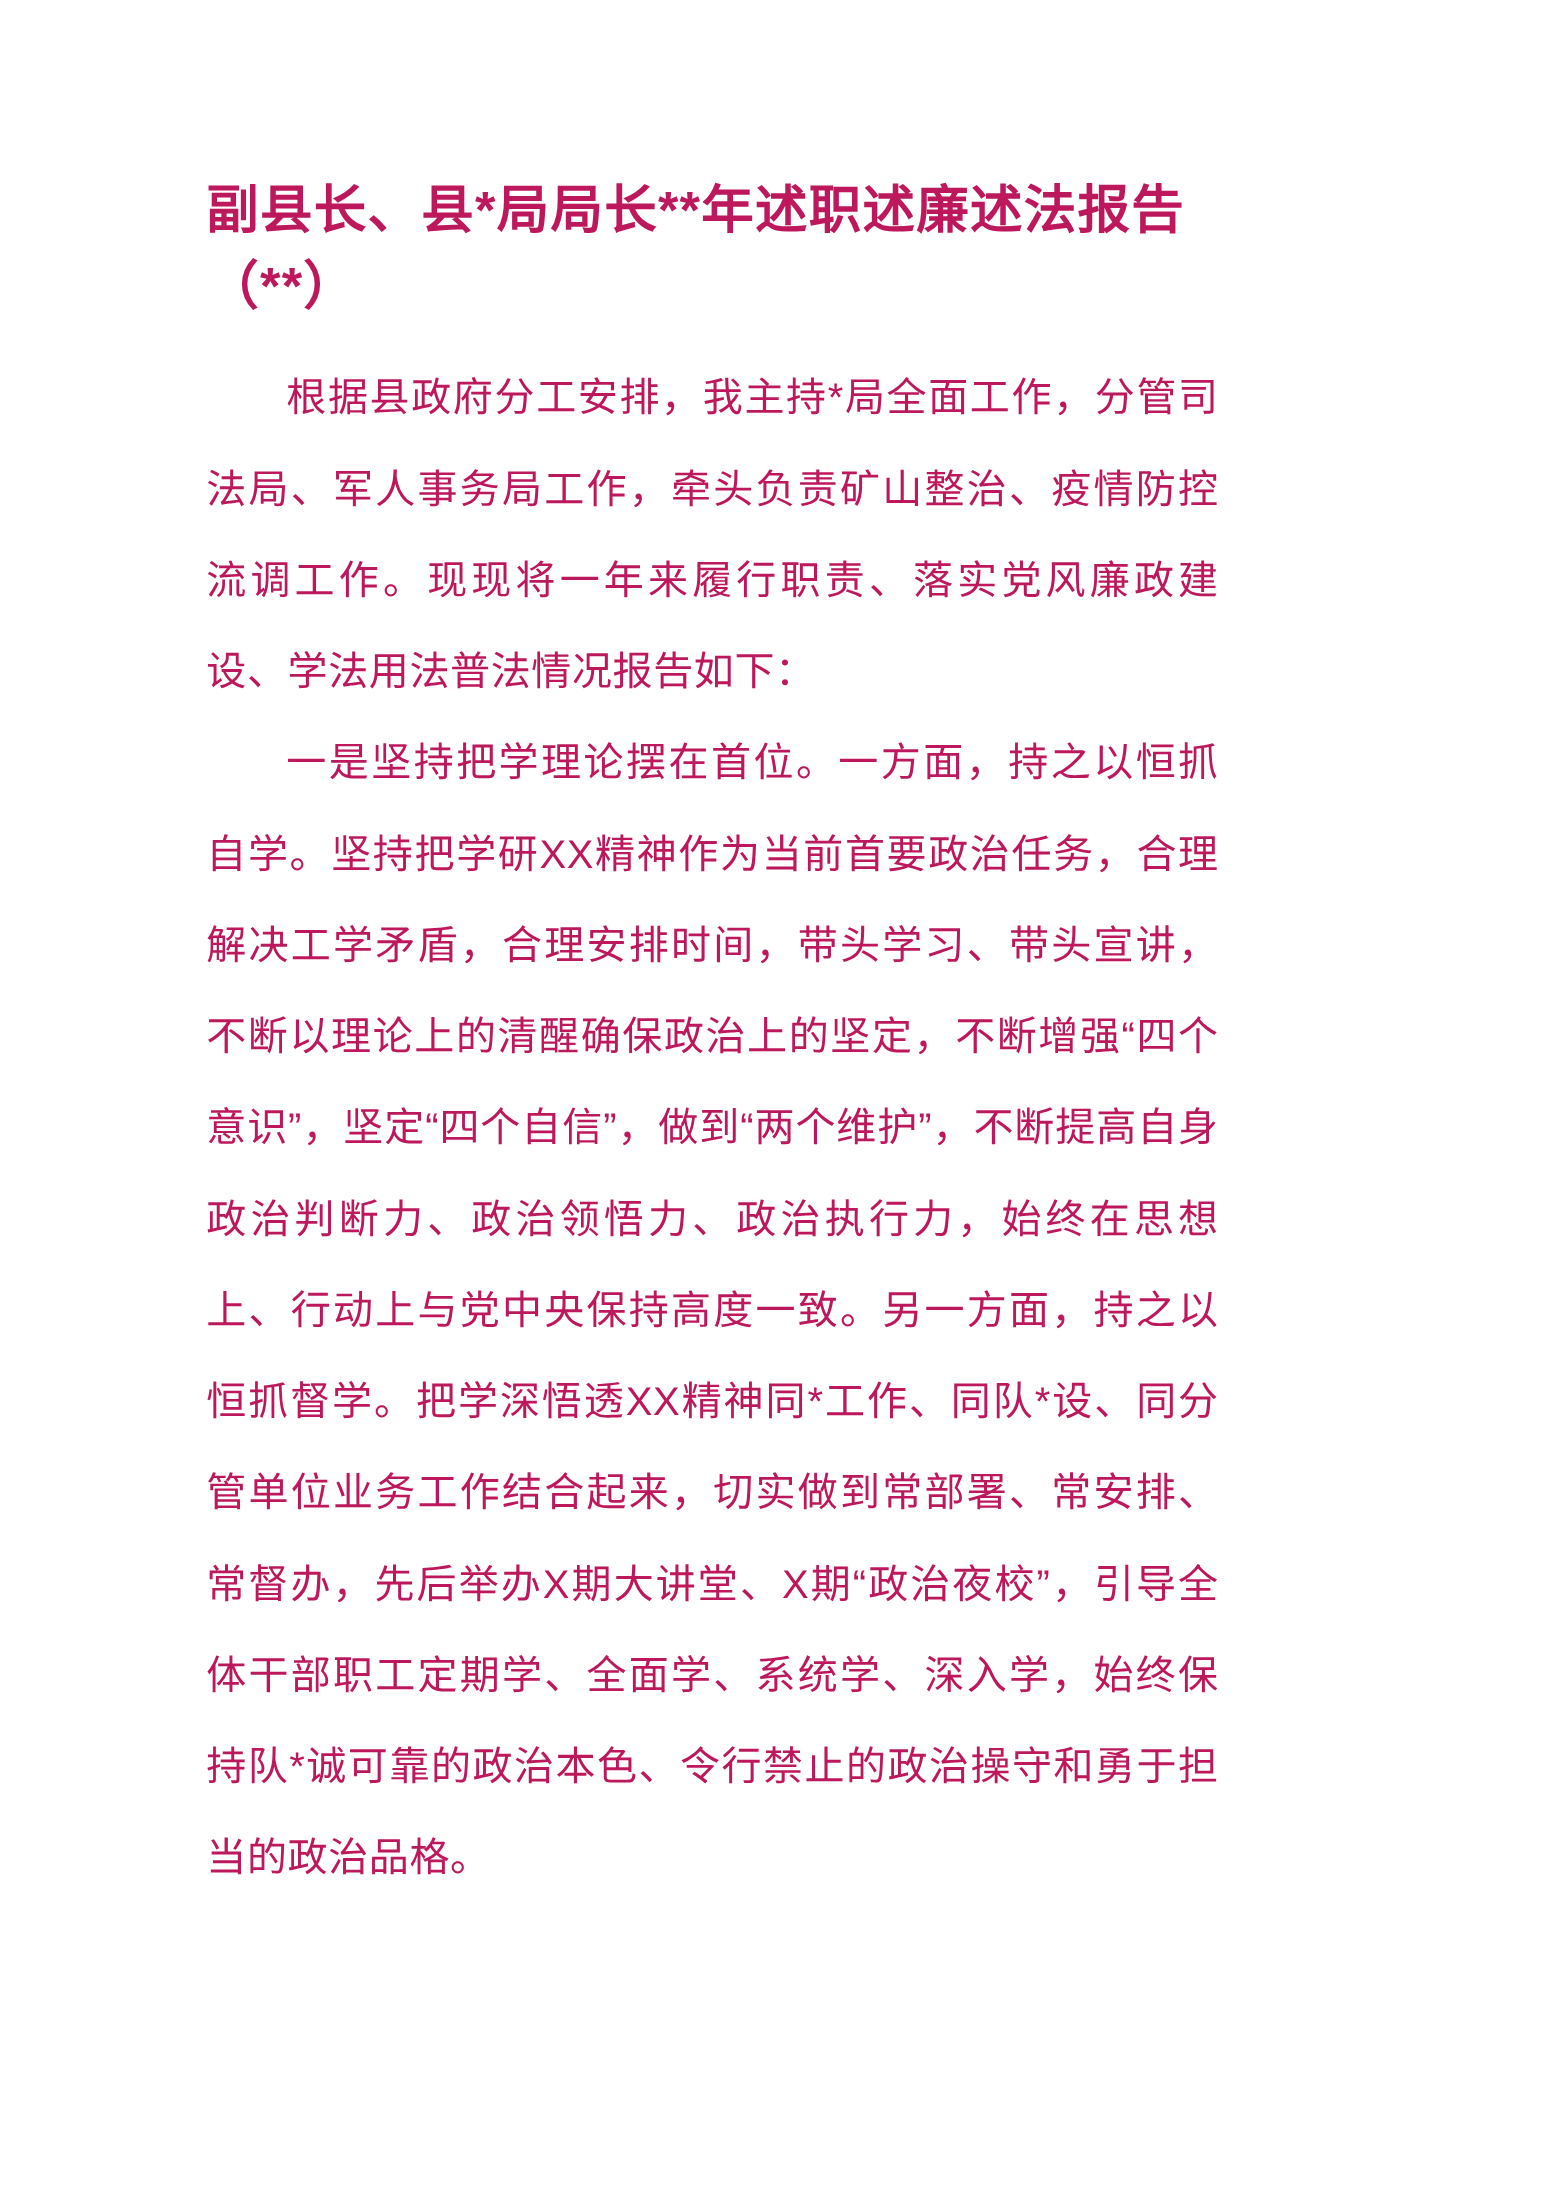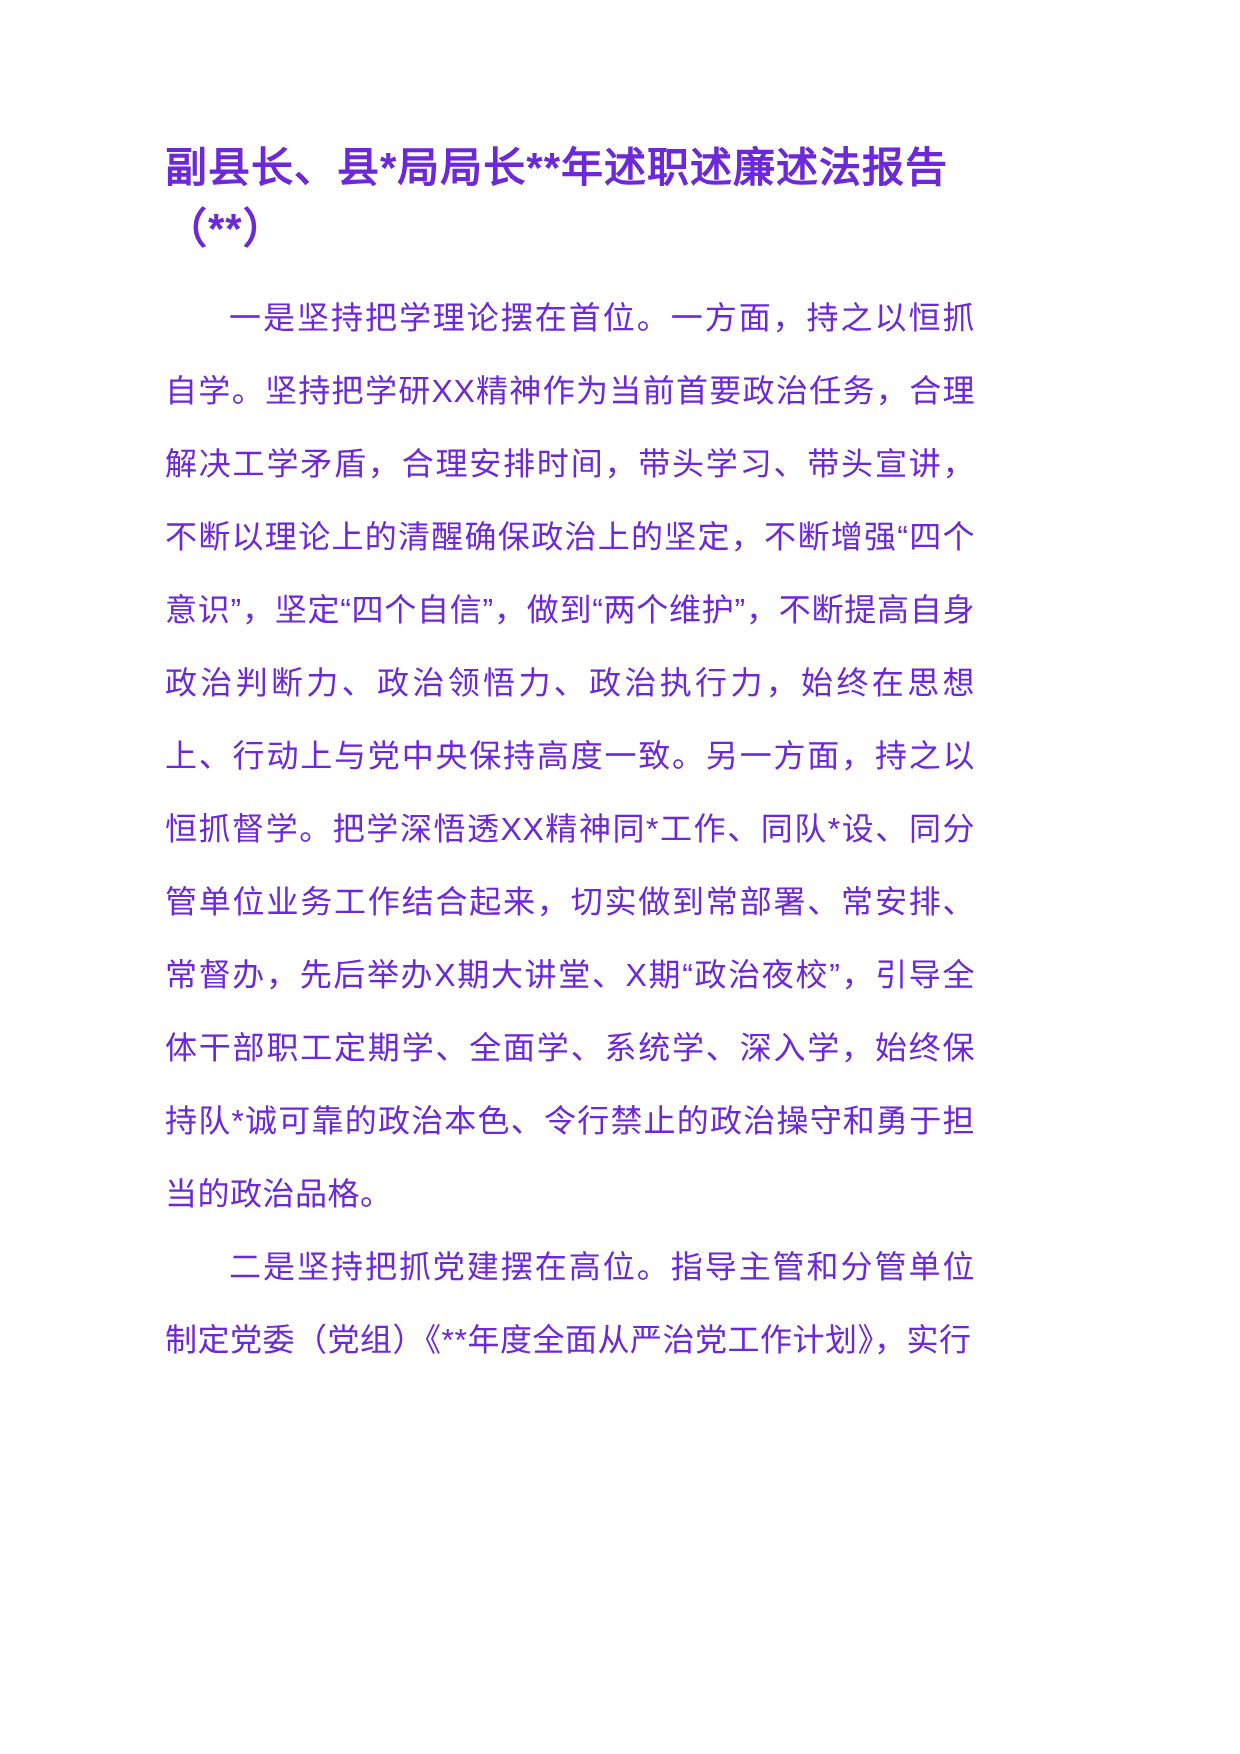--- a/index.html
+++ b/index.html
@@ -9,21 +9,21 @@
   }
   .page {
     position: relative;
     width: 1240px;
     height: 1754px;
     margin: 0 auto;
     background: #ffffff;
     box-sizing: border-box;
     padding: 138px 265px 80px 165px;
     overflow: hidden;
-    color: #6d28d9;
+    color: #be185d;
     font-family: "Liberation Sans", "DejaVu Sans", sans-serif;
   }
   .doc-title {
     font-size: 42px;
     font-weight: bold;
     line-height: 1.45;
     margin: 0 0 22px 0;
     text-align: left;
     letter-spacing: 1px;
   }
@@ -39,18 +39,18 @@
   .para.heading {
     font-weight: bold;
   }
 </style>
 </head>
 <body>
 
 <div class="page">
   <h1 class="doc-title">副县长、县*局局长**年述职述廉述法报告（**）</h1>
 
+  <p class="para">根据县政府分工安排，我主持*局全面工作，分管司法局、军人事务局工作，牵头负责矿山整治、疫情防控流调工作。现现将一年来履行职责、落实党风廉政建设、学法用法普法情况报告如下：</p>
 
 
   <p class="para">一是坚持把学理论摆在首位。一方面，持之以恒抓自学。坚持把学研XX精神作为当前首要政治任务，合理解决工学矛盾，合理安排时间，带头学习、带头宣讲，不断以理论上的清醒确保政治上的坚定，不断增强“四个意识”，坚定“四个自信”，做到“两个维护”，不断提高自身政治判断力、政治领悟力、政治执行力，始终在思想上、行动上与党中央保持高度一致。另一方面，持之以恒抓督学。把学深悟透XX精神同*工作、同队*设、同分管单位业务工作结合起来，切实做到常部署、常安排、常督办，先后举办X期大讲堂、X期“政治夜校”，引导全体干部职工定期学、全面学、系统学、深入学，始终保持队*诚可靠的政治本色、令行禁止的政治操守和勇于担当的政治品格。</p>
 
-  <p class="para">二是坚持把抓党建摆在高位。指导主管和分管单位制定党委（党组）《**年度全面从严治党工作计划》，实行</p>
 </div>
 
 </body></html>

